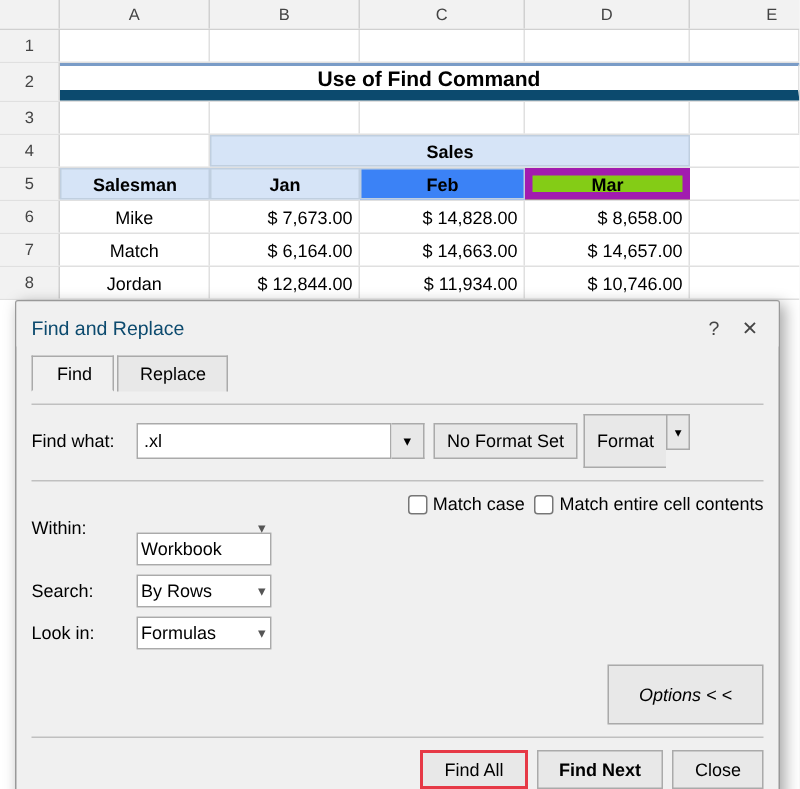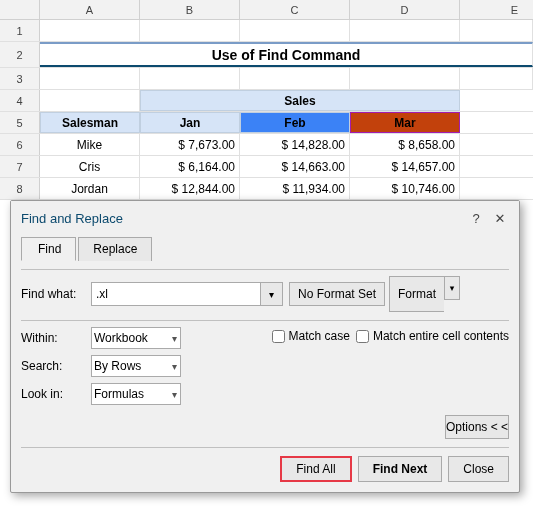--- a/index.html
+++ b/index.html
@@ -266,26 +266,27 @@
     }
     .checkbox-row {
       display: flex;
       align-items: center;
       gap: 4px;
       font-size: 12px;
     }
 
     .options-right-btn {
       margin-left: auto;
-      height: 24px;
-      padding: 0 0;
-      border: 1px solid #aaa;
-      background: #e8e8e8;
-      cursor: pointer;
-      font-size: 12px;
+      height: 40px;
+      padding: 0 20px;
+      border: 1px solid #aaa;
+      background: #e8e8e8;
+      cursor: pointer;
+      font-size: 12px;
+      font-style: italic;
     }
 
     
     .bottom-row {
       display: flex;
       justify-content: flex-end;
       align-items: center;
       gap: 6px;
       margin-top: 8px;
     }
@@ -327,21 +328,21 @@
     <div class="row-num">1</div>
     <div class="cell col-b"></div>
     <div class="cell col-c"></div>
     <div class="cell col-d"></div>
     <div class="cell col-e"></div>
     <div class="cell" style="width:110px;"></div>
   </div>
 
   <div class="sheet-row" style="height:26px;">
     <div class="row-num">2</div>
-    <div class="cell" style="flex:1; font-weight:bold; font-size:14px; justify-content:center; border-bottom:2px solid #0c4a6e; border-top:2px solid #7a9cc7;">
+    <div class="cell" style="flex:1; font-weight:bold; font-size:14px; justify-content:center; border-bottom:7px solid #0c4a6e; border-top:2px solid #7a9cc7;">
       <span>Use of Find Command</span>
     </div>
   </div>
 
   <div class="sheet-row">
     <div class="row-num">3</div>
     <div class="cell col-b"></div>
     <div class="cell col-c"></div>
     <div class="cell col-d"></div>
     <div class="cell col-e"></div>
@@ -360,21 +361,21 @@
     <div class="row-num">5</div>
     <div class="cell col-b bold center" style="background:#d6e4f7; border:1px solid #c0cfe0;">
       <span>Salesman</span>
     </div>
     <div class="cell col-c bold center" style="background:#d6e4f7; border:1px solid #c0cfe0;">
       <span>Jan</span>
     </div>
     <div class="cell col-d bold center" style="background:#3b82f6; border:1px solid #c0cfe0;">
       <span>Feb</span>
     </div>
-    <div class="cell col-e bold center" style="background:#c2410c; border:1px solid #a21caf;">
+    <div class="cell col-e bold center" style="background:#84cc16; border:5px solid #a21caf;">
       <span>Mar</span>
     </div>
   </div>
 
   <div class="sheet-row">
     <div class="row-num">6</div>
     <div class="cell col-b center">
         <span>Mike</span>
       </div>
     <div class="cell col-c right">
@@ -384,21 +385,21 @@
         <span>$ 14,828.00</span>
       </div>
     <div class="cell col-e right">
         <span>$ 8,658.00</span>
       </div>
   </div>
 
   <div class="sheet-row">
     <div class="row-num">7</div>
     <div class="cell col-b center">
-        <span>Cris</span>
+        <span>Match</span>
       </div>
     <div class="cell col-c right">
         <span>$ 6,164.00</span>
       </div>
     <div class="cell col-d right">
         <span>$ 14,663.00</span>
       </div>
     <div class="cell col-e right">
         <span>$ 14,657.00</span>
       </div>
@@ -461,21 +462,21 @@
     </div>
 
     <div class="divider-line"></div>
 
     <div style="display:flex; align-items:flex-start; margin-bottom:4px;gap:20px;">
       <div style="flex:1;">
 
         <div class="options-row">
           <span class="options-label">Within:</span>
           <div class="select-container">
-            <select class="small-select" style="width:90px;">
+            <select class="small-select" style="width:90px;margin-top:28px;">
               <option>Workbook</option>
               <option>Sheet</option>
             </select>
           </div>
         </div>
 
         <div class="options-row">
           <span class="options-label">Search:</span>
           <div class="select-container">
             <select class="small-select" style="width:90px;">

